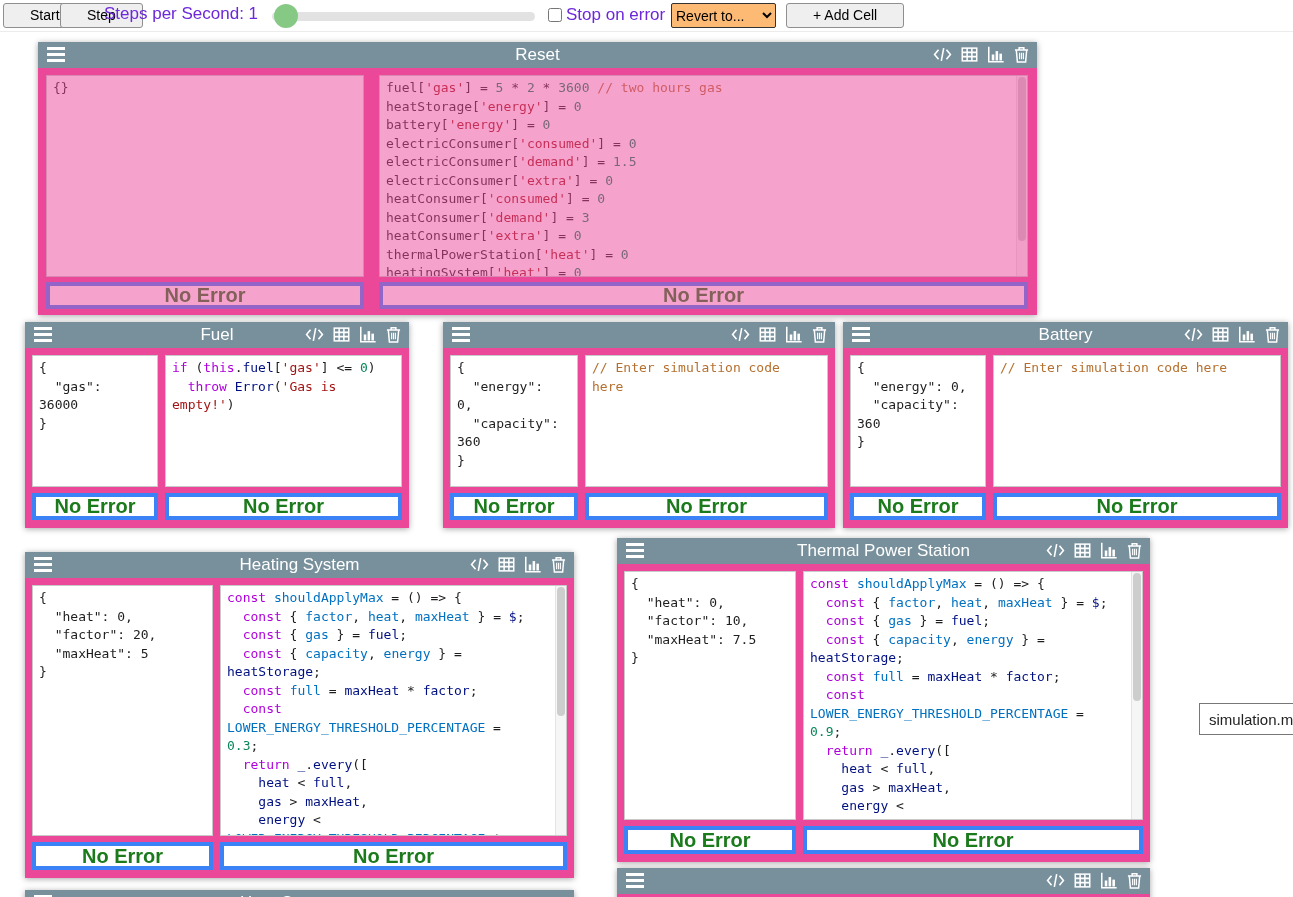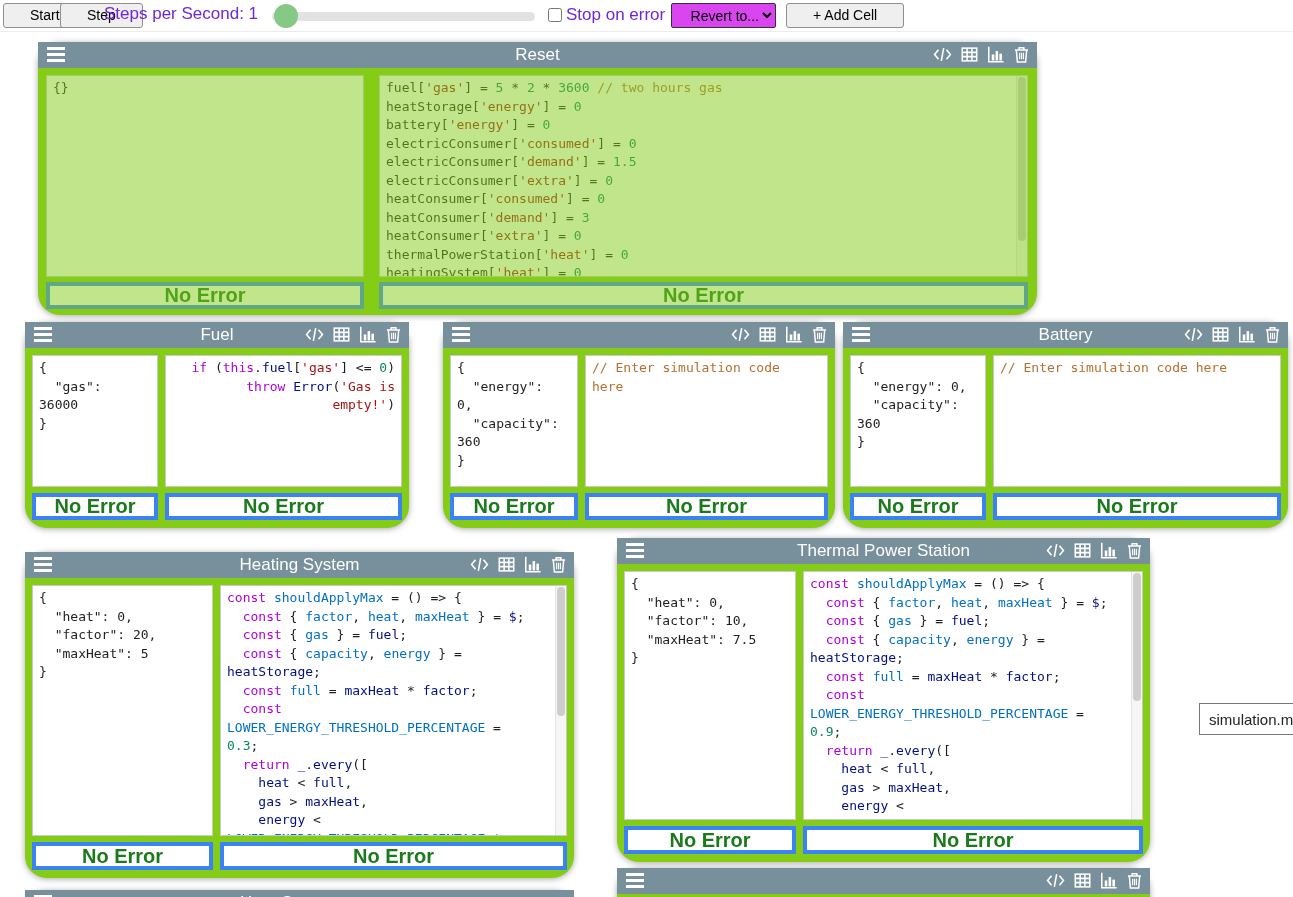--- a/index.html
+++ b/index.html
@@ -15,24 +15,24 @@
     font-family:"Liberation Sans",sans-serif;font-size:14px;color:#000;line-height:23px;
   }
   .tb-label{position:absolute;top:4px;font-size:17px;color:#6d28d9;white-space:nowrap;}
   .slider{position:absolute;left:272px;top:7px;width:263px;height:18px;}
   .slider-track{position:absolute;left:0;top:5px;width:100%;height:9px;border-radius:5px;background:#e2e2e2;}
   .slider-thumb{position:absolute;left:2px;top:-3px;width:24px;height:24px;border-radius:50%;background:#85c985;}
   .tb-check{position:absolute;left:548px;top:8px;width:14px;height:14px;margin:0;}
   .tb-select{
     position:absolute;left:671px;top:3px;width:105px;height:25px;
     font-family:"Liberation Sans",sans-serif;font-size:14px;
-    background:#d946ef;border:1px solid #333;border-radius:2px;text-align:right;
+    background:#fdba74;border:1px solid #333;border-radius:2px;
   }
   
-  .cell{position:absolute;background:#84cc16;box-shadow:0 1px 6px rgba(0,0,0,.35);border-radius:22px;}
+  .cell{position:absolute;background:#ec4899;box-shadow:0 1px 6px rgba(0,0,0,.35);}
   .cell-header{position:relative;height:26px;background:#78909c;}
   .cell-title{position:absolute;left:0;right:0;top:3px;text-align:center;color:#fff;font-size:17px;}
   .burger{position:absolute;left:9px;top:5px;width:18px;height:15px;cursor:pointer;}
   .burger i{display:block;height:3px;background:#fff;margin-bottom:3px;}
   .hdr-icons{position:absolute;right:8px;top:4px;display:flex;gap:9px;align-items:center;}
   .hdr-icons svg{display:block;}
   .box{position:absolute;border:1px solid #c9c9c9;background:#fff;overflow:hidden;box-sizing:border-box;}
   .mono{font-family:"DejaVu Sans Mono","Liberation Mono",monospace;font-size:13px;line-height:18.5px;white-space:pre;padding:3px 6px;}
   .code-line{height:18.5px;}
   .noerr{
@@ -146,21 +146,21 @@
           <path d="M2.5 4.5 3.6 17h8.8l1.1-12.5" fill="none" stroke="#fff" stroke-width="1.6"></path>
           <path d="M1 4.2h14M5.5 4V1.8h5V4" fill="none" stroke="#fff" stroke-width="1.6"></path>
           <path d="M6 7v7M8 7v7M10 7v7" stroke="#fff" stroke-width="1.2"></path>
         </svg>
     </span>
   </div>
   <div class="box mono" style="left:7px;top:33px;width:126px;height:132px;">{
   "gas":
 36000
 }</div>
-  <div class="box" style="left:140px;top:33px;width:237px;height:132px;text-align:right;">
+  <div class="box" style="left:140px;top:33px;width:237px;height:132px;">
     <div class="mono"><div class="code-line"><span class="tok-k">if</span><span class="tok-p"> (</span><span class="tok-k">this</span><span class="tok-p">.</span><span class="tok-v">fuel</span><span class="tok-p">[</span><span class="tok-s">'gas'</span><span class="tok-p">] &lt;= </span><span class="tok-n">0</span><span class="tok-p">)</span></div><div class="code-line"><span class="tok-p">  </span><span class="tok-k">throw</span><span class="tok-p"> </span><span class="tok-v">Error</span><span class="tok-p">(</span><span class="tok-s">'Gas is</span></div><div class="code-line"><span class="tok-s">empty!'</span><span class="tok-p">)</span></div></div>
   </div>
   <div class="noerr" style="left:7px;top:171px;width:126px;height:27px;">No Error</div>
   <div class="noerr" style="left:140px;top:171px;width:237px;height:27px;">No Error</div>
 </div>
 
 <div class="cell" style="left:443px;top:322px;width:392px;height:206px;">
   <div class="cell-header">
     <span class="burger">
         <i></i>

